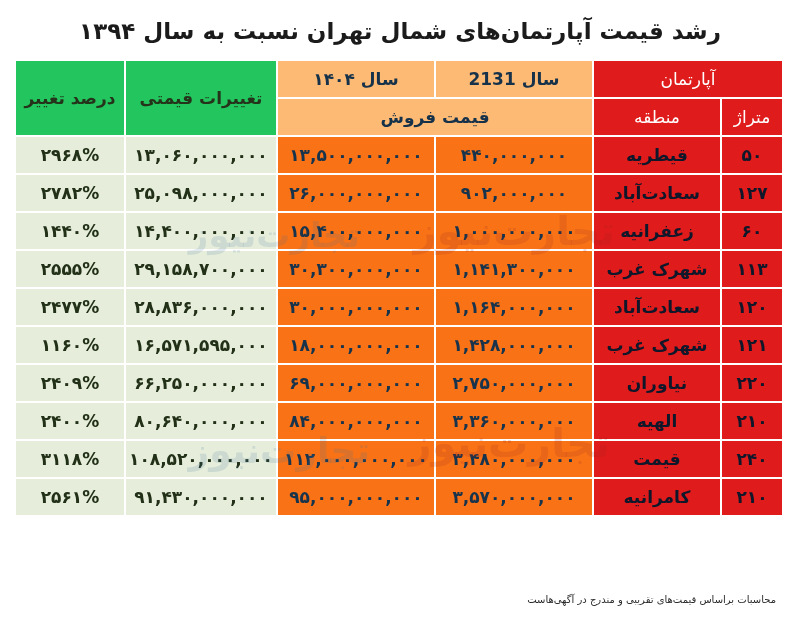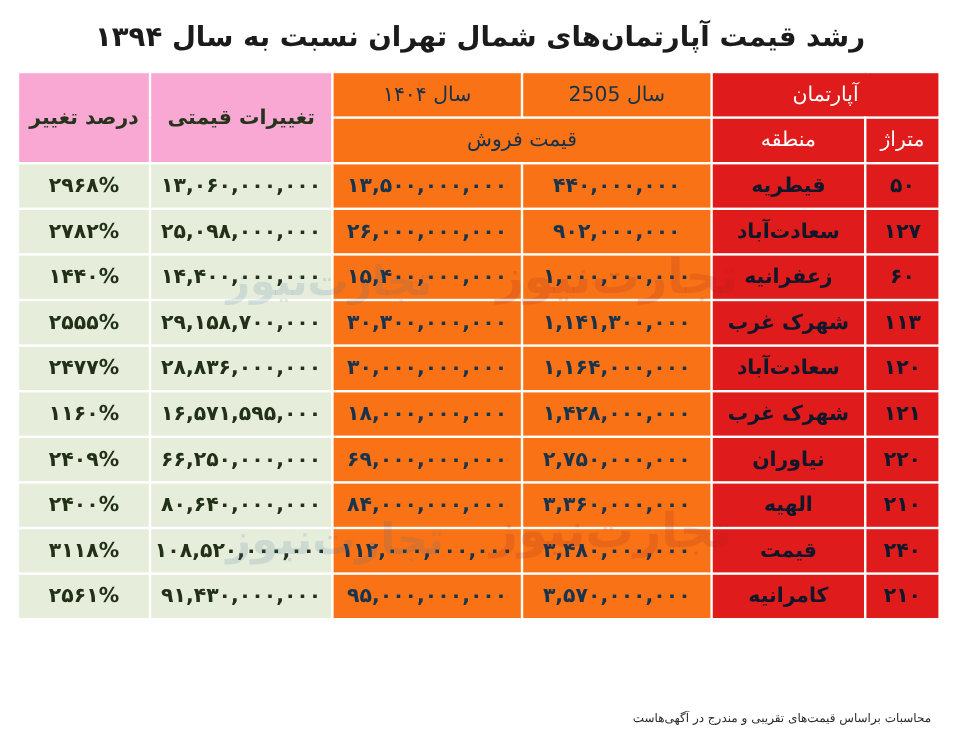--- a/index.html
+++ b/index.html
@@ -57,27 +57,27 @@
   col.c-darsad { width: 110px; }
 
   
   .hdr-red {
     background: #e01b1b;
     color: #ffffff;
     font-weight: normal;
     font-size: 18px;
   }
   .hdr-blue {
-    background: #f97316;
+    background: #fdba74;
     color: #16324a;
-    font-weight: normal;
+    font-weight: bold;
     font-size: 18px;
   }
   .hdr-green {
-    background: #f9a8d4;
+    background: #22c55e;
     color: #24331a;
     font-weight: bold;
     font-size: 18px;
   }
   
   .cell-red {
     background: #e01b1b;
     color: #0f172a;
     font-weight: bold;
   }
@@ -136,21 +136,21 @@
         <col class="c-metraj">
         <col class="c-mantagheh">
         <col class="c-1394">
         <col class="c-1404">
         <col class="c-taghirat">
         <col class="c-darsad">
       </colgroup>
       <thead>
         <tr>
           <th class="hdr-red" colspan="2">آپارتمان</th>
-          <th class="hdr-blue">سال 2505</th>
+          <th class="hdr-blue">سال 2131</th>
           <th class="hdr-blue">سال ۱۴۰۴</th>
           <th class="hdr-green" rowspan="2">تغییرات قیمتی</th>
           <th class="hdr-green" rowspan="2">درصد تغییر</th>
         </tr>
         <tr>
           <th class="hdr-red">متراژ</th>
           <th class="hdr-red">منطقه</th>
           <th class="hdr-blue" colspan="2">قیمت فروش</th>
         </tr>
       </thead>

